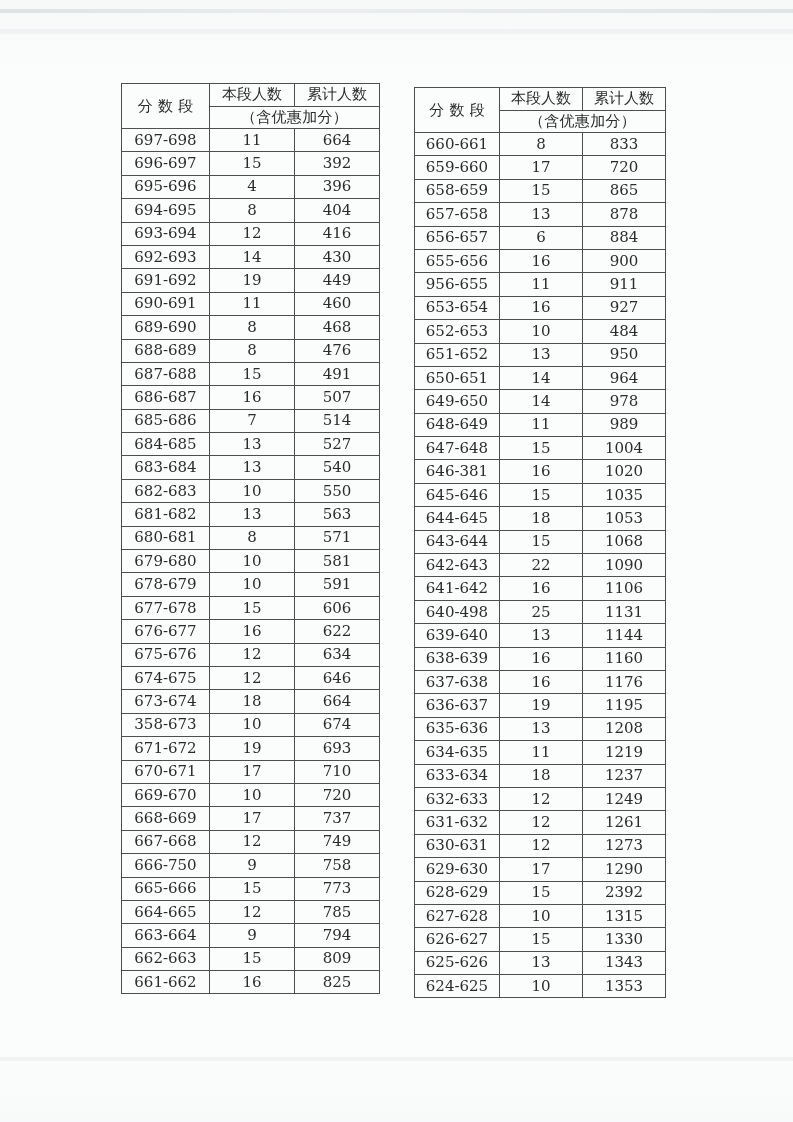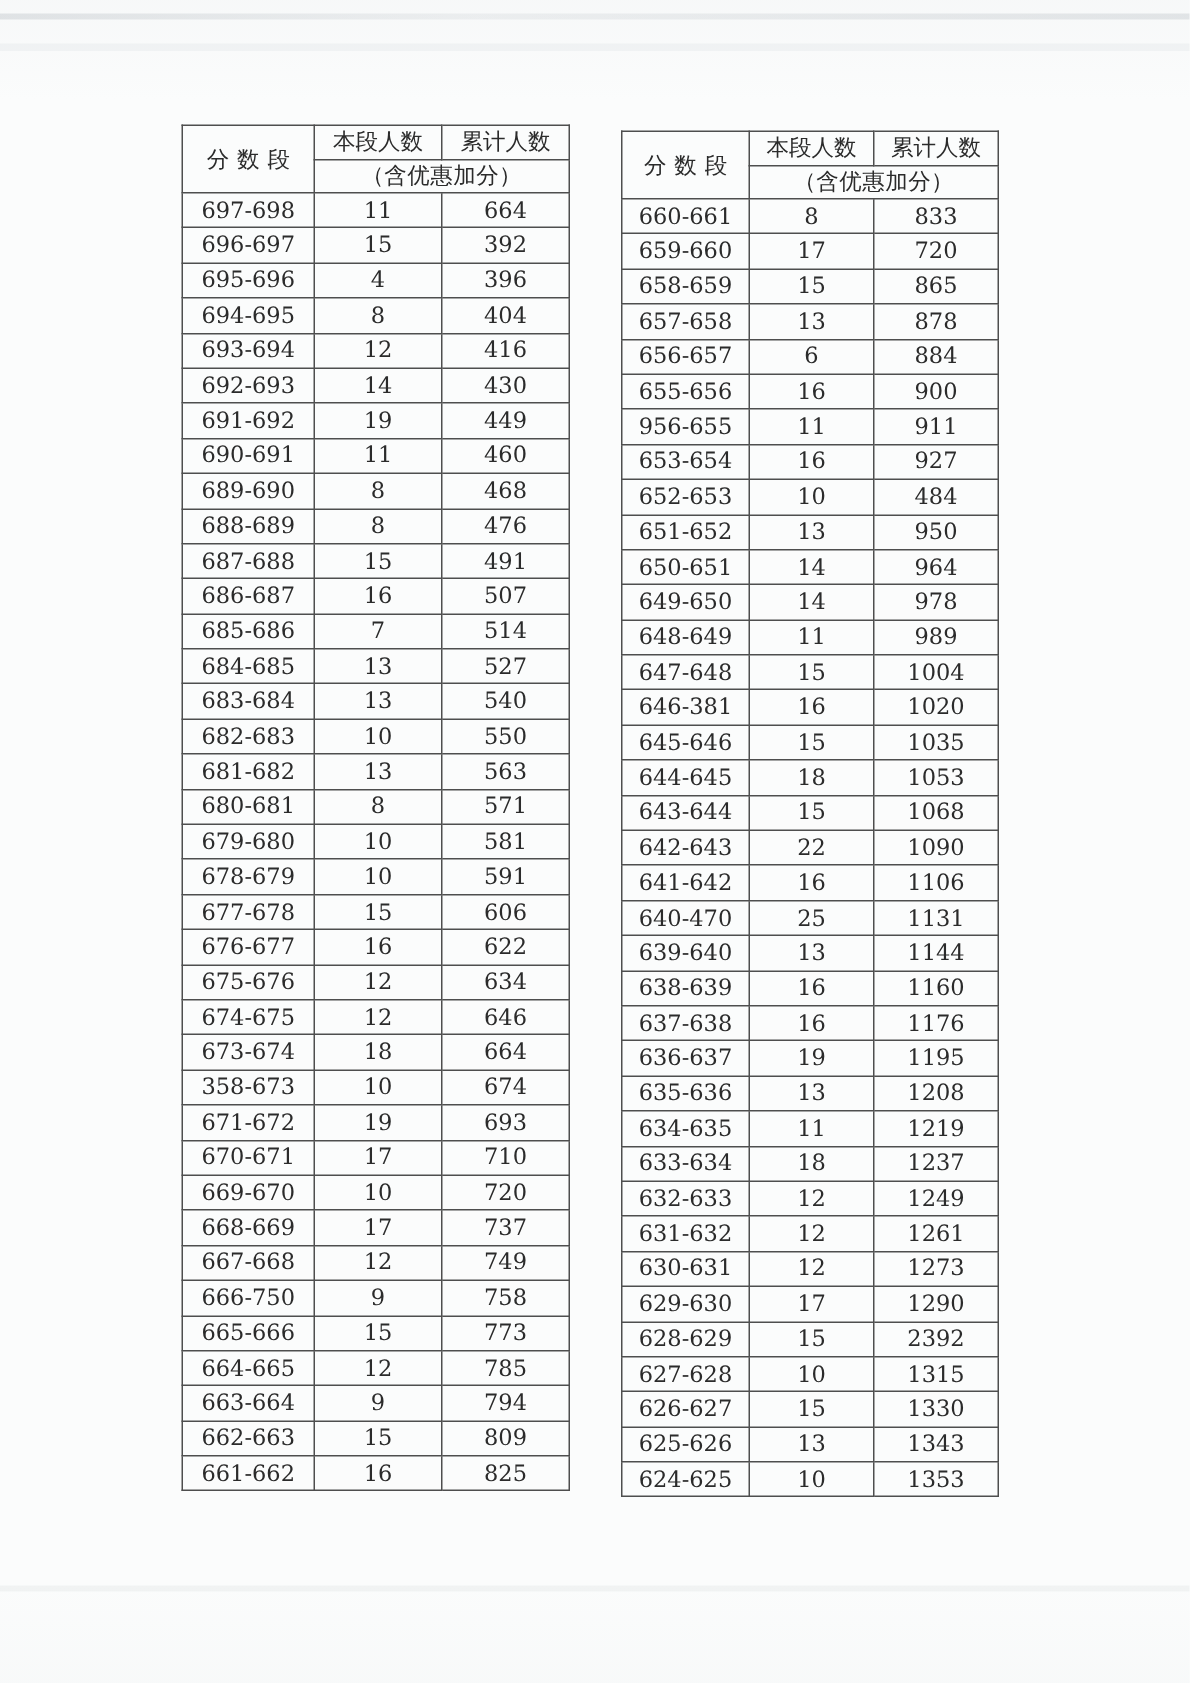--- a/index.html
+++ b/index.html
@@ -382,21 +382,21 @@
         <td>642-643</td>
         <td>22</td>
         <td>1090</td>
       </tr>
       <tr>
         <td>641-642</td>
         <td>16</td>
         <td>1106</td>
       </tr>
       <tr>
-        <td>640-470</td>
+        <td>640-498</td>
         <td>25</td>
         <td>1131</td>
       </tr>
       <tr>
         <td>639-640</td>
         <td>13</td>
         <td>1144</td>
       </tr>
       <tr>
         <td>638-639</td>

